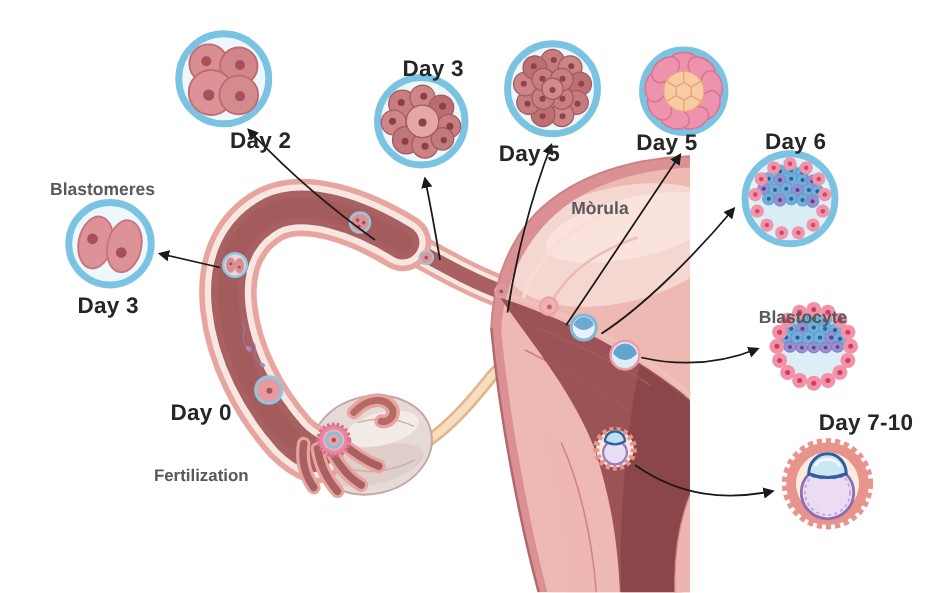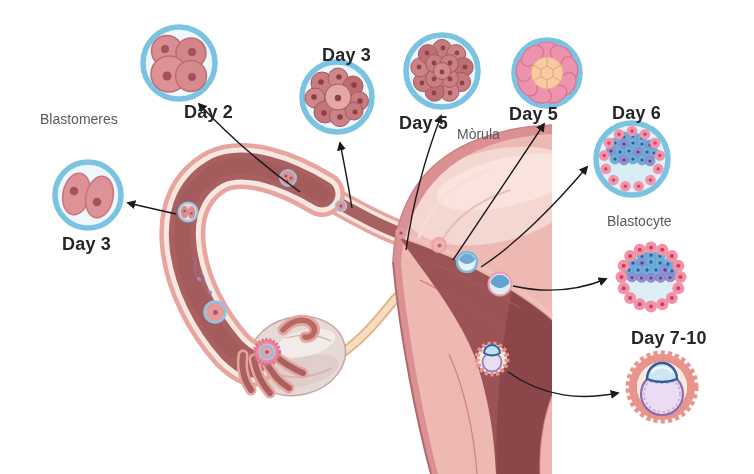--- a/index.html
+++ b/index.html
@@ -1,21 +1,21 @@
 <!DOCTYPE html>
 <html style="--background: #ffffff; --label-dark: #262626; --label-gray: #58595b; --arrow: #1a1a1a; --tube-outer: #e8a59f; --tube-lining: #f6e7e0; --tube-lumen: #a86160; --uterus-wall: #db9193; --uterus-wall-light: #efb9b3; --uterus-fundus-pale: #f5d7d1; --uterus-cavity: #9b5356; --uterus-cavity-deep: #8b464a; --ovary: #e6dad7; --ligament: #f3d8b9; --zona-ring-blue: #7ac3e2; --cell-pink: #d98e92; --cell-nucleus: #a5505a; --morula-cell: #c67b7e; --day5-ring-pink: #ee93ad; --day5-center-peach: #f8cba4; --trophoblast-pink: #f192a7; --icm-blue: #6fb0dc; --icm-purple: #998ed0; --blastocoel-blue: #ddeef6; --implant-outer-salmon: #e8938c; --implant-cream: #f8ecdc; --implant-lavender: #ebdcf4; --implant-dome-blue: #cde6f4;"><head>
 <meta charset="utf-8">
 <style>
   html,body{margin:0;padding:0;background:#fff;}
   #canvas{position:relative;width:754px;height:474px;background:#fff;overflow:hidden;
           font-family:"Liberation Sans",sans-serif;}
   #canvas svg{position:absolute;left:0;top:0;}
   .lbl{position:absolute;white-space:nowrap;line-height:1.15;}
   .day{font-weight:700;font-size:18px;color:var(--label-dark,#262626);letter-spacing:.2px;}
-  .grp{font-weight:400;font-size:14px;color:var(--label-gray,#58595b);}
+  .grp{font-weight:700;font-size:14px;color:var(--label-gray,#58595b);margin-top:32px;}
   .center{text-align:center;}
   .center span{display:block;}
 </style>
 </head>
 <body>
 
 <div id="canvas">
 
 <svg width="754" height="474" viewBox="0 0 754 474">
   <defs>
@@ -455,15 +455,19 @@
 
 <div class="lbl grp" style="left:40px;top:111px;">Blastomeres</div>
 <div class="lbl day" style="left:62px;top:234px;">Day 3</div>
 <div class="lbl day" style="left:137px;top:102px;margin-left:47px;">Day 2</div>
 <div class="lbl day" style="left:322px;top:45px;">Day 3</div>
 <div class="lbl day" style="left:399px;top:113px;">Day 5</div>
 <div class="lbl grp" style="left:457px;top:126px;">Mòrula</div>
 <div class="lbl day" style="left:509px;top:104px;">Day 5</div>
 <div class="lbl day" style="left:612px;top:103px;">Day 6</div>
 <div class="lbl grp" style="left:607px;top:213px;">Blastocyte</div>
-<div class="lbl day" style="left:631px;top:328px;">Day 7-10</div>
-
+<div class="lbl day" style="left:655px;top:328px;">Day 7-10</div>
+<div class="lbl center" style="left:105px;top:320px;width:112px;">
+  <span class="day">Day 0</span>
+  <span class="grp" style="font-size:13.5px;">Fertilization</span>
 </div>
 
+</div>
+
 </body></html>

